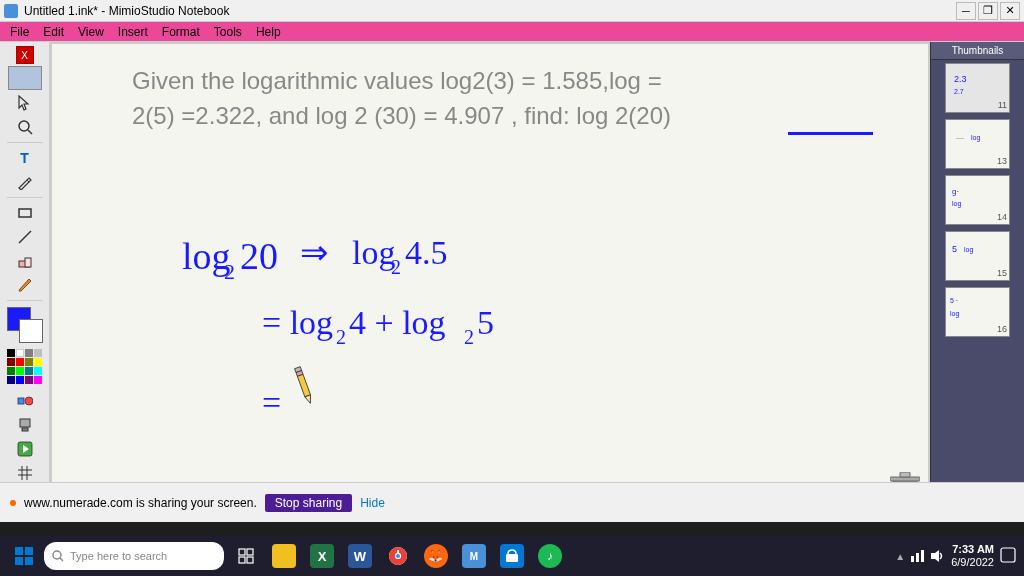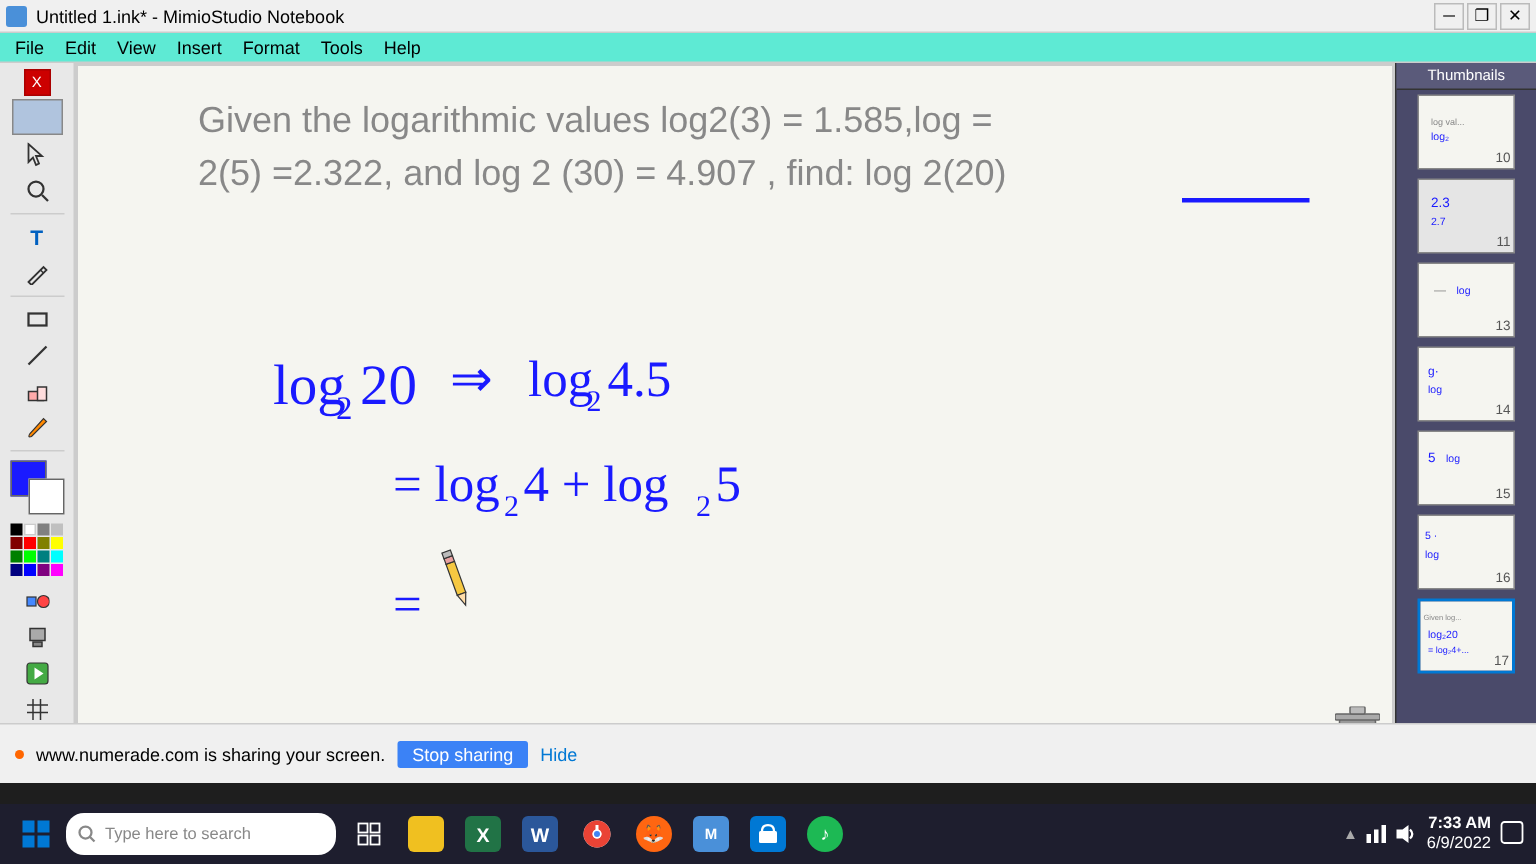--- a/index.html
+++ b/index.html
@@ -11,21 +11,21 @@
       display: flex; align-items: center; justify-content: space-between;
       padding: 0 4px; border-bottom: 1px solid #ccc;
     }
     .title-bar-left { display: flex; align-items: center; gap: 6px; font-size: 12px; color: #000; text-align: right; }
     .title-bar-icon { width: 14px; height: 14px; background: #4a90d9; border-radius: 2px; }
     .title-bar-controls { display: flex; gap: 2px; }
     .title-bar-btn { width: 20px; height: 18px; background: #f0f0f0; border: 1px solid #bbb; font-size: 11px; display: flex; align-items: center; justify-content: center; cursor: pointer; }
 
     
     .menu-bar {
-      width: 100%; height: 20px; background: #5eead4;
+      width: 100%; height: 20px; background: #ec4899;
       display: flex; align-items: center; gap: 2px; padding: 0 4px;
       border-bottom: 1px solid #ccc; font-size: 12px;
     }
     .menu-item { padding: 1px 6px; cursor: pointer; }
 
     
     .main-layout {
       width: 100%; height: calc(576px - 42px - 54px);
       display: flex;
     }
@@ -89,21 +89,21 @@
 
     
     .screen-share-banner {
       position: absolute; bottom: 54px; left: 0; right: 0;
       background: #f0f0f0; border-top: 1px solid #ccc;
       height: 40px; display: flex; align-items: center; padding: 0 10px;
       font-size: 12px; gap: 8px; z-index: 100;
     }
     .share-dot { width: 6px; height: 6px; background: #f60; border-radius: 50%; }
     .stop-sharing-btn {
-      background: #3b82f6; color: #fff; border: none; padding: 2px 10px;
+      background: #4c1d95; color: #fff; border: none; padding: 2px 10px;
       font-size: 12px; cursor: pointer; border-radius: 2px;
     }
     .hide-btn {
       background: transparent; border: none; font-size: 12px; cursor: pointer;
       color: #0078d4;
     }
 
     
     .windows-taskbar {
       width: 100%; height: 40px; background: #1e1e2e;
@@ -317,29 +317,20 @@
           <line x1="20" y1="13" x2="20" y2="30" stroke="#777" stroke-width="1.5"></line>
         </svg>
       </div>
 
     </div>
   </div>
 
   <div class="thumbnails-panel">
     <div class="thumbnails-header">Thumbnails</div>
 
-    <div class="thumbnail-item">
-      <div class="thumb-icon" style="background:#f5f5f0; display:flex; align-items:center; justify-content:center;">
-        <svg width="55" height="38" viewBox="0 0 55 38">
-          <text x="4" y="14" font-size="6" fill="#888">log val...</text>
-          <text x="4" y="24" font-size="7" fill="#1a1aff">log₂</text>
-        </svg>
-      </div>
-      <span class="thumb-num">10</span>
-    </div>
 
     <div class="thumbnail-item">
       <div class="thumb-icon" style="background:#e5e5e5;">
         <svg width="55" height="38" viewBox="0 0 55 38">
           <text x="8" y="18" font-size="9" fill="#1a1aff">2.3</text>
           <text x="8" y="30" font-size="7" fill="#1a1aff">2.7</text>
         </svg>
       </div>
       <span class="thumb-num">11</span>
     </div>
@@ -378,30 +369,20 @@
     <div class="thumbnail-item">
       <div class="thumb-icon" style="background:#f5f5f0;">
         <svg width="55" height="38" viewBox="0 0 55 38">
           <text x="4" y="15" font-size="7" fill="#1a1aff">5 ·</text>
           <text x="4" y="28" font-size="7" fill="#1a1aff">log</text>
         </svg>
       </div>
       <span class="thumb-num">16</span>
     </div>
 
-    <div class="thumbnail-item active">
-      <div class="thumb-icon" style="background:#f5f5f0;">
-        <svg width="55" height="38" viewBox="0 0 55 38">
-          <text x="2" y="12" font-size="5" fill="#888">Given log...</text>
-          <text x="5" y="24" font-size="7" fill="#1a1aff">log₂20</text>
-          <text x="5" y="34" font-size="6" fill="#1a1aff">= log₂4+...</text>
-        </svg>
-      </div>
-      <span class="thumb-num">17</span>
-    </div>
 
     <div class="thumbnails-bottom-bar">
       <div class="thumb-tool-btn">
         <svg width="12" height="12">
             <rect x="0" y="0" width="5" height="5" fill="#aaa"></rect>
             <rect x="7" y="0" width="5" height="5" fill="#aaa"></rect>
             <rect x="0" y="7" width="5" height="5" fill="#aaa"></rect>
             <rect x="7" y="7" width="5" height="5" fill="#aaa"></rect>
           </svg>
       </div>

